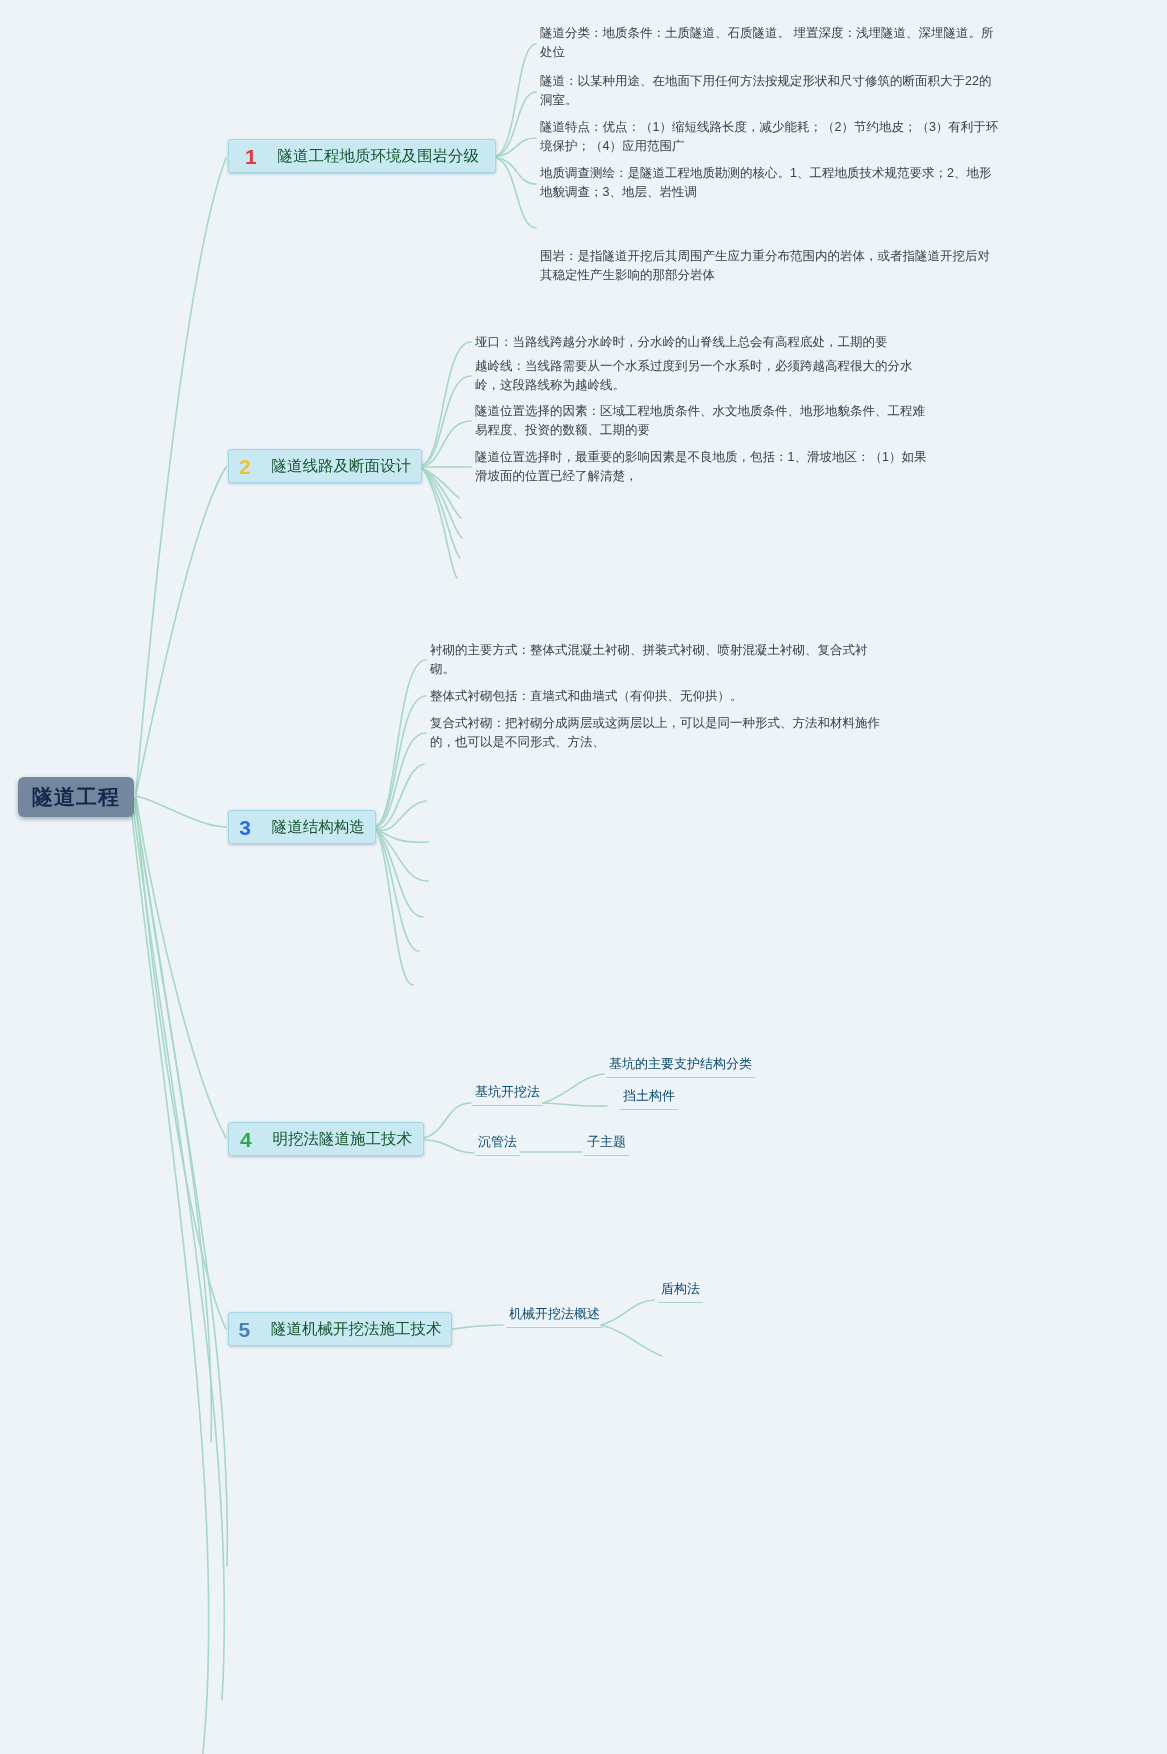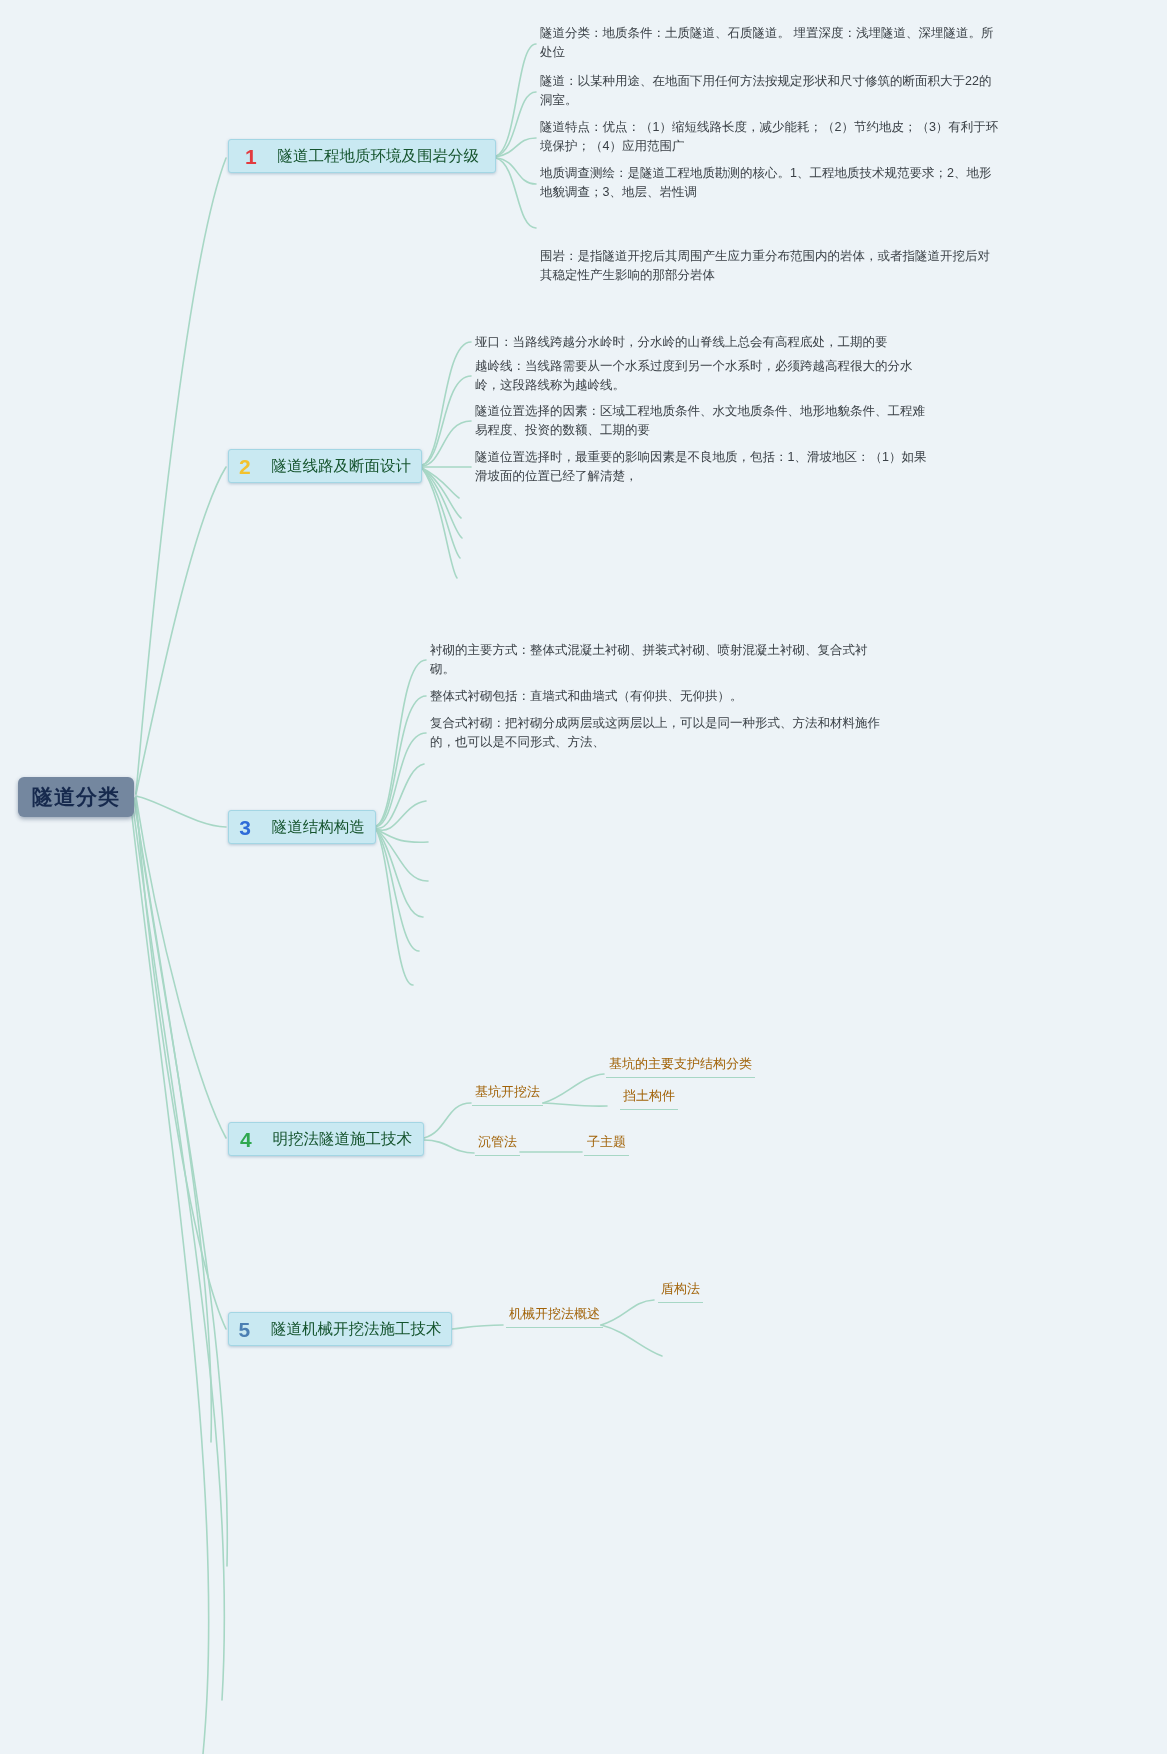--- a/index.html
+++ b/index.html
@@ -14,21 +14,21 @@
   }
   .bbox {
     position:absolute; display:flex; align-items:center; justify-content:center; gap:7px;
     height:34px; background:#c9e9f2; border:1px solid #a3d6e4; border-radius:3px;
     box-shadow:0 1px 3px rgba(90,130,160,.4); cursor:pointer;
   }
   .num  { font-size:21px; font-weight:bold; line-height:1; }
   .blabel { font-size:15.5px; color:#14532d; white-space:nowrap;margin-left:14px; }
   .leaf { position:absolute; font-size:12.5px; line-height:1.55; color:#3a4046; cursor:pointer; }
   .sub  {
-    position:absolute; font-size:13px; color:#a16207; line-height:1.3;
+    position:absolute; font-size:13px; color:#0c4a6e; line-height:1.3;
     padding:0 3px 4px 3px; border-bottom:1.5px solid #a7d7c5; white-space:nowrap; cursor:pointer;
   }
 </style>
 </head>
 <body>
 
 <div class="canvas">
 
   <svg class="links" width="1167" height="1754" viewBox="0 0 1167 1754">
     <g fill="none" stroke="#a7d7c5" stroke-width="1.6" stroke-linecap="round">
@@ -76,21 +76,21 @@
       <path d="M543,1103 C566,1097 580,1076 604,1074"></path>
       <path d="M543,1103 C566,1104 584,1107 607,1106"></path>
       <path d="M520,1152 C541,1152 561,1152 582,1152"></path>
 
       <path d="M452,1329 C470,1327 482,1325 503,1325"></path>
       <path d="M601,1325 C626,1318 632,1301 654,1300"></path>
       <path d="M601,1325 C626,1331 642,1349 662,1356"></path>
     </g>
   </svg>
 
-  <div class="root" style="left:18px;top:777px;">隧道分类</div>
+  <div class="root" style="left:18px;top:777px;">隧道工程</div>
 
   <div class="bbox" style="left:228px;top:139px;width:268px;">
     <span class="num" style="color: rgb(226, 59, 63);">1</span>
     <span class="blabel">隧道工程地质环境及围岩分级</span>
   </div>
   <div class="leaf" style="left:540px;top:24px;width:460px;">隧道分类：地质条件：土质隧道、石质隧道。 埋置深度：浅埋隧道、深埋隧道。所处位</div>
   <div class="leaf" style="left:540px;top:72px;width:460px;">隧道：以某种用途、在地面下用任何方法按规定形状和尺寸修筑的断面积大于22的洞室。</div>
   <div class="leaf" style="left:540px;top:118px;width:460px;">隧道特点：优点：（1）缩短线路长度，减少能耗；（2）节约地皮；（3）有利于环境保护；（4）应用范围广</div>
   <div class="leaf" style="left:540px;top:164px;width:460px;">地质调查测绘：是隧道工程地质勘测的核心。1、工程地质技术规范要求；2、地形地貌调查；3、地层、岩性调</div>
   <div class="leaf" style="left:540px;top:208px;width:460px;margin-top:39px;">围岩：是指隧道开挖后其周围产生应力重分布范围内的岩体，或者指隧道开挖后对其稳定性产生影响的那部分岩体</div>

